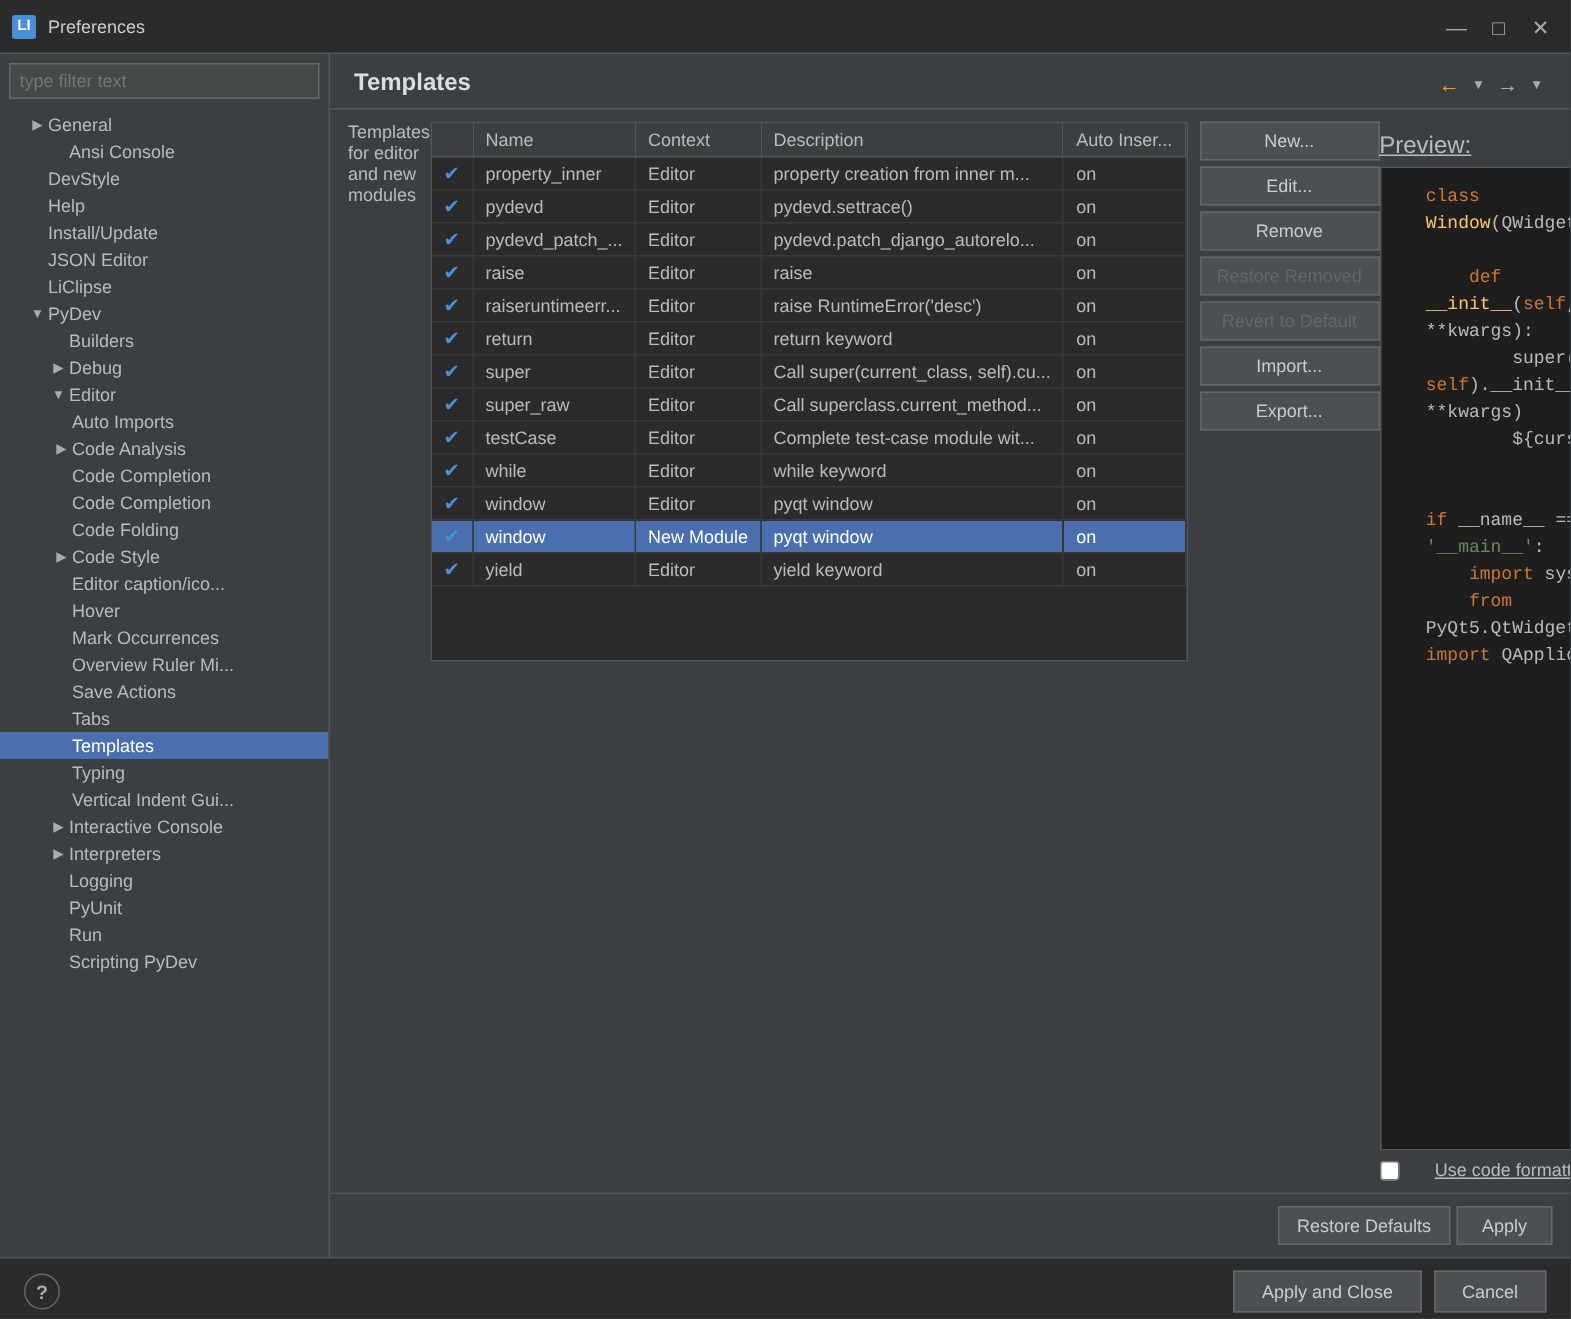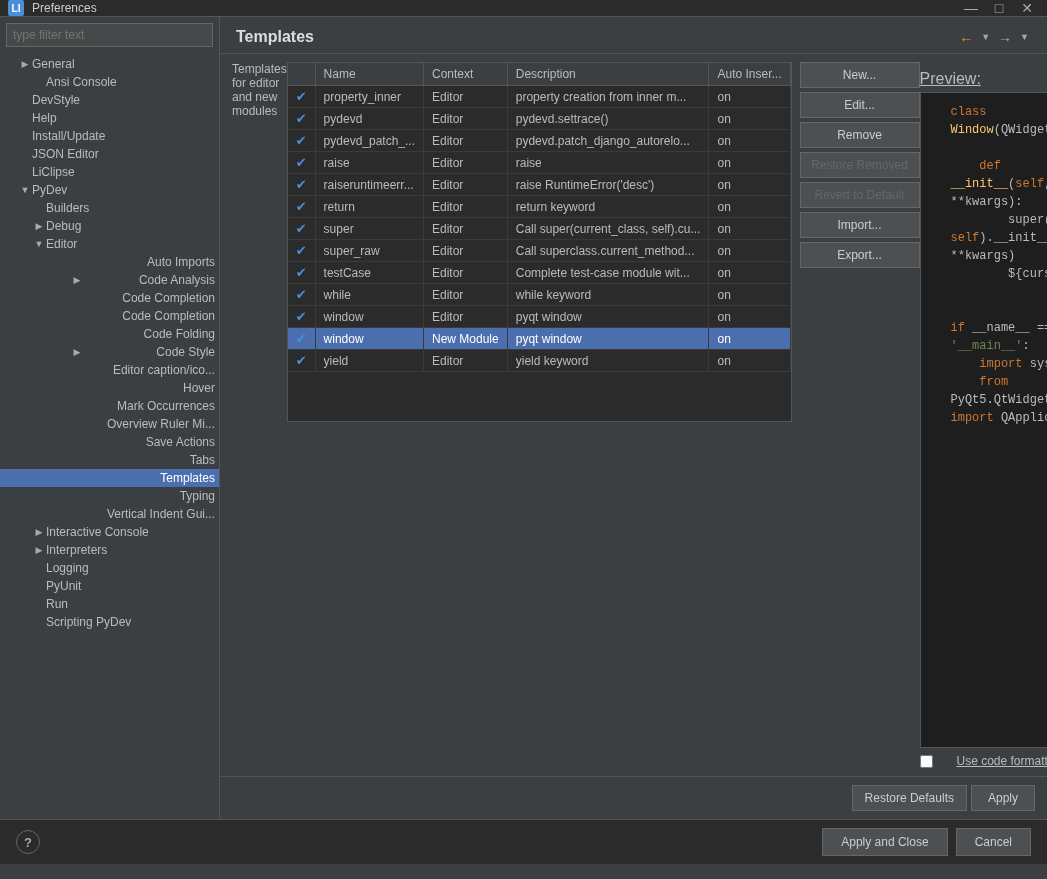--- a/index.html
+++ b/index.html
@@ -9,21 +9,21 @@
       background: #3c3f41;
       color: #bbbbbb;
       width: 1047px;
       height: 879px;
       overflow: hidden;
     }
 
     
     .title-bar {
       background: #2b2b2b;
-      height: 17px;
+      height: 36px;
       display: flex;
       align-items: center;
       padding: 0 8px;
       border-bottom: 1px solid #555;
     }
     .title-bar-icon {
       width: 16px; height: 16px;
       background: #4a90d9;
       border-radius: 2px;
       margin-right: 8px;
@@ -111,21 +111,21 @@
     .tree-arrow.leaf { visibility: hidden; }
 
     .tree-label {
       flex: 1;
       overflow: hidden;
       text-overflow: ellipsis;
     }
 
     .indent-1 { padding-left: 18px; }
     .indent-2 { padding-left: 32px; }
-    .indent-3 { padding-left: 70px; text-align: right; }
+    .indent-3 { padding-left: 34px; }
 
     
     .main-panel {
       flex: 1;
       display: flex;
       flex-direction: column;
       background: #3c3f41;
       overflow: hidden;
     }
 

